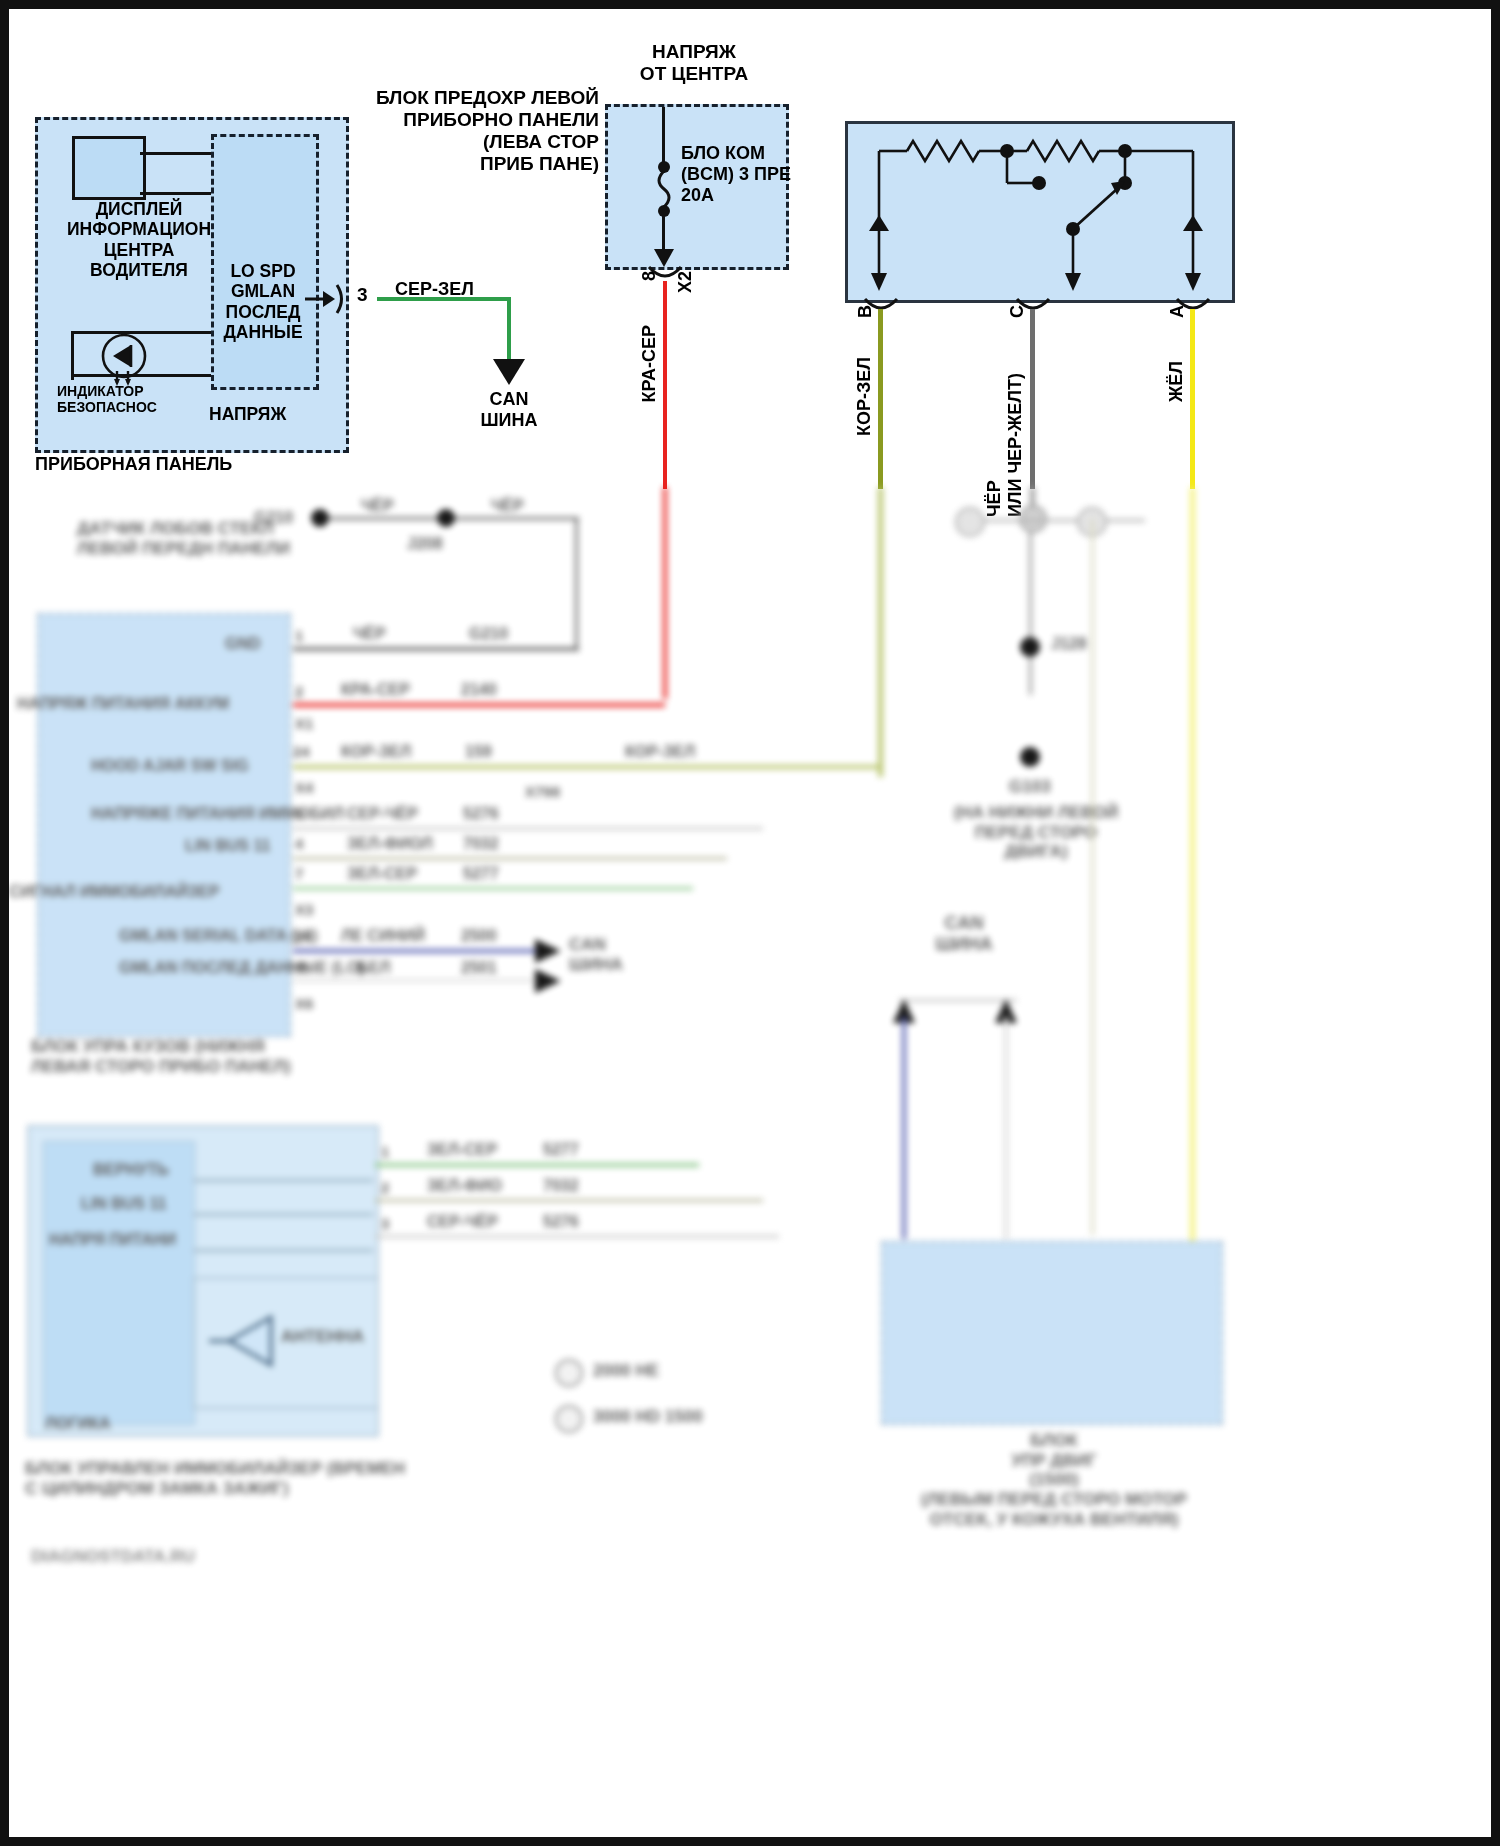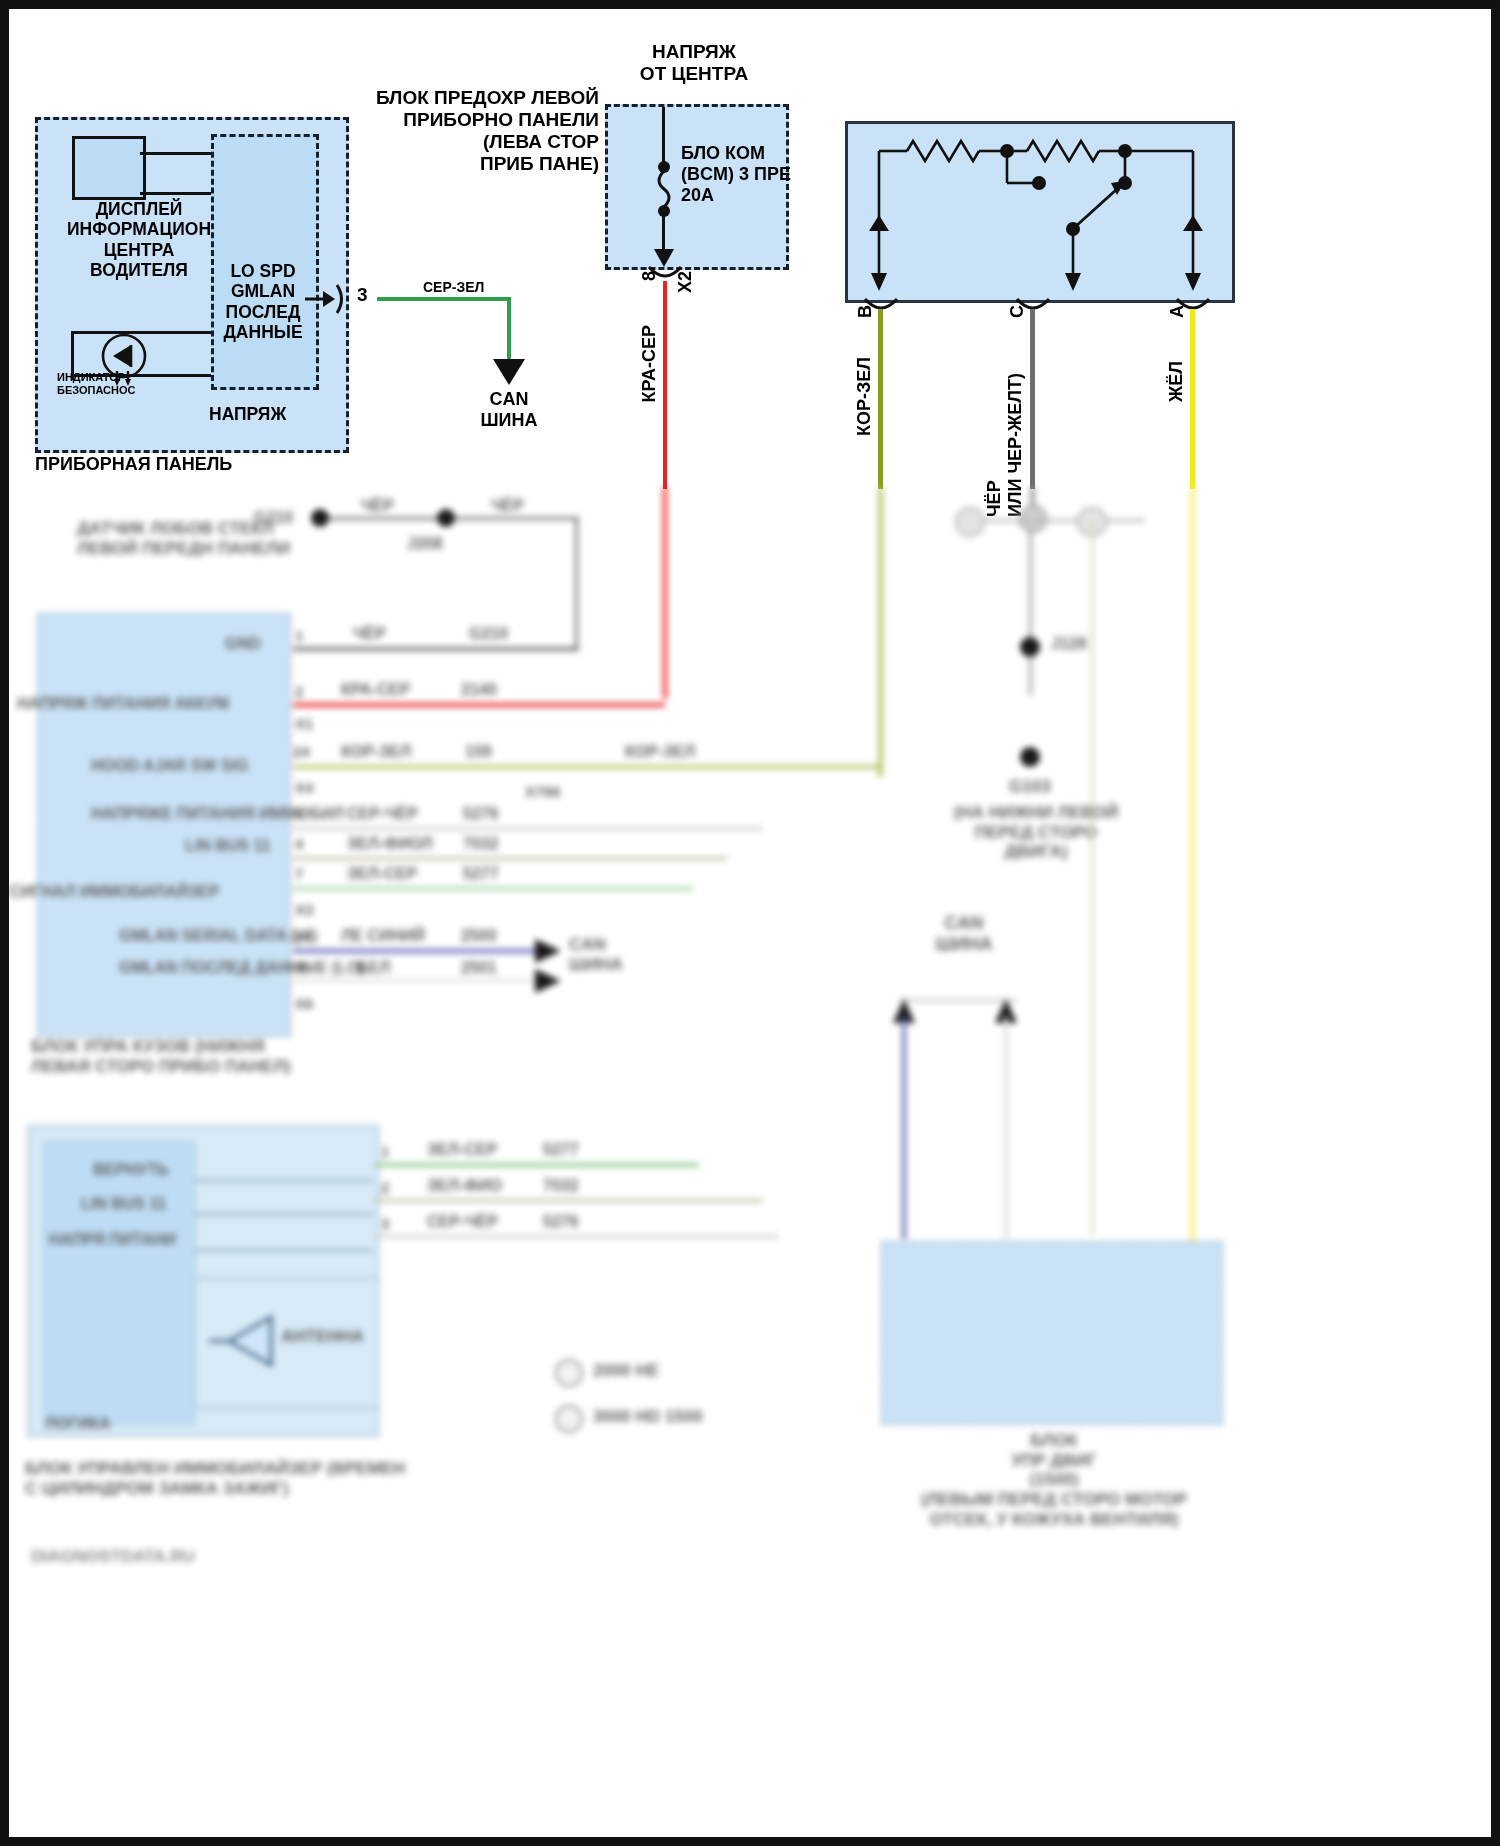--- a/index.html
+++ b/index.html
@@ -44,21 +44,21 @@
   <div class="ln" style="left:62px;top:365px;width:150px;height:3px;"></div>
   <svg class="abs" style="left:88px;top:322px;width:54px;height:56px;" viewBox="0 0 54 56">
     <circle cx="27" cy="25" r="21" fill="none" stroke="#111" stroke-width="2.6"></circle>
     <path d="M34 14 L34 36 L16 25 Z" fill="#111"></path>
     <line x1="34" y1="14" x2="34" y2="36" stroke="#111" stroke-width="2.6"></line>
     <line x1="20" y1="40" x2="20" y2="52" stroke="#111" stroke-width="2.4"></line>
     <path d="M17 48 L23 48 L20 55 Z" fill="#111"></path>
     <line x1="31" y1="40" x2="31" y2="52" stroke="#111" stroke-width="2.4"></line>
     <path d="M28 48 L34 48 L31 55 Z" fill="#111"></path>
   </svg>
-  <div class="txt" style="left:48px;top:362px;font-size:11px;">ИНДИКАТОР
+  <div class="txt" style="left:48px;top:374px;font-size:14px;">ИНДИКАТОР
 БЕЗОПАСНОС</div>
 
   <div class="abs" style="left:202px;top:125px;width:102px;height:250px;border:3px dashed #16202c;background:#bcdcf5;"></div>
   <div class="txt c" style="left:205px;top:252px;width:98px;font-size:17.5px;">LO SPD
 GMLAN
 ПОСЛЕД
 ДАННЫЕ</div>
   <div class="txt" style="left:200px;top:395px;font-size:17.5px;">НАПРЯЖ</div>
 
   <div class="txt" style="left:26px;top:445px;font-size:18px;">ПРИБОРНАЯ ПАНЕЛЬ</div>
@@ -68,21 +68,21 @@
     <path d="M18 10 L30 18 L18 26 Z" fill="#111"></path>
     <path d="M32 4 Q41 18 32 32" fill="none" stroke="#111" stroke-width="3"></path>
   </svg>
   <div class="txt" style="left:348px;top:275px;font-size:19px;">3</div>
 
   <div class="abs" style="left:368px;top:288px;width:134px;height:3.5px;background:#2e9e4a;"></div>
   <div class="abs" style="left:498px;top:288px;width:3.5px;height:64px;background:#2e9e4a;"></div>
   <svg class="abs" style="left:482px;top:348px;width:36px;height:30px;" viewBox="0 0 36 30">
     <path d="M2 2 L34 2 L18 28 Z" fill="#111"></path>
   </svg>
-  <div class="txt" style="left:386px;top:270px;font-size:14px;margin-left:28px;">СЕР-ЗЕЛ</div>
+  <div class="txt" style="left:386px;top:270px;font-size:18px;">СЕР-ЗЕЛ</div>
   <div class="txt c" style="left:440px;top:380px;width:120px;font-size:18px;">CAN
 ШИНА</div>
 
   <div class="txt" style="left:362px;top:78px;font-size:19px;text-align:right;width:228px;">БЛОК ПРЕДОХР ЛЕВОЙ
 ПРИБОРНО ПАНЕЛИ
 (ЛЕВА СТОР
 ПРИБ ПАНЕ)</div>
   <div class="txt c" style="left:592px;top:32px;width:186px;font-size:19px;">НАПРЯЖ
 ОТ ЦЕНТРА</div>
 

